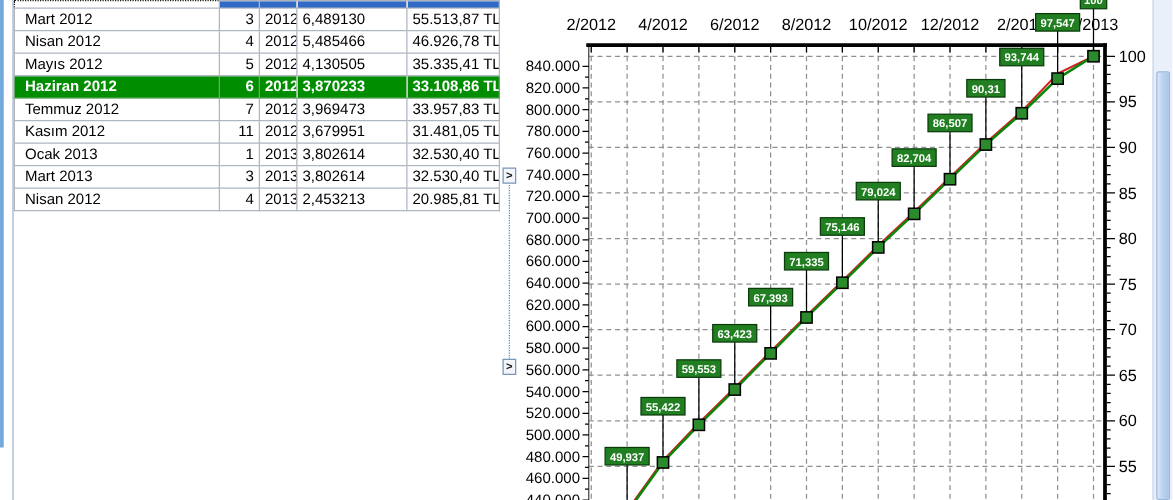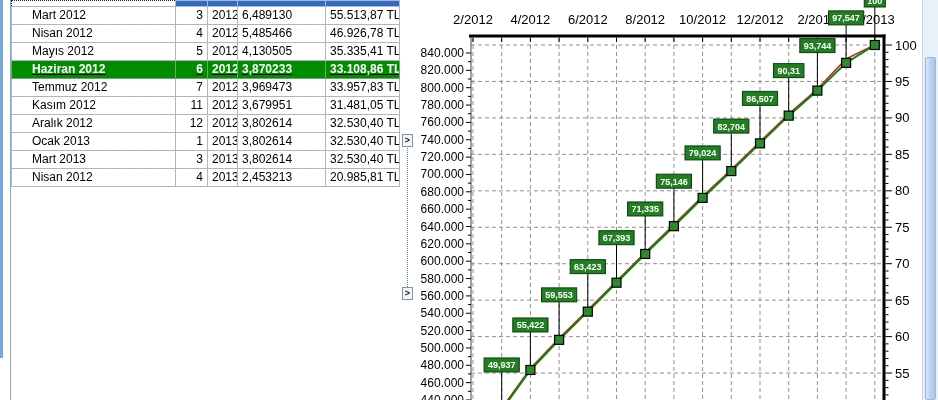--- a/index.html
+++ b/index.html
@@ -11,21 +11,21 @@
   #panel-left-line{position:absolute;left:10px;top:0;width:1px;height:400px;background:#8FA5BD}
   #panel-right-line{position:absolute;left:399px;top:0;width:1px;height:400px;background:#C9D2DE}
 
   
   #table-wrap{position:absolute;left:11px;top:0;width:389px;height:400px;background:#fff}
   table#data-table{border-collapse:collapse;table-layout:fixed;width:388px;font-size:12px;color:#000}
   #data-table td{
     border:1px solid #AEB6C2;height:17px;line-height:17px;
     white-space:nowrap;overflow:hidden;padding:0 4px;
   }
-  #data-table td.c-month{text-align:left;padding-left:20px}
+  #data-table td.c-month{text-align:left;padding-left:8px}
   #data-table td.c-no{text-align:right}
   #data-table td.c-year{text-align:right}
   #data-table td.c-pct{text-align:left}
   #data-table td.c-amt{text-align:left}
   #data-table tr.selected td{color:#fff;font-weight:bold;border-color:#6da86d}
   #data-table tr.partial td{height:5px;line-height:5px;padding:0}
   #data-table tr.partial td.c-month{border:1px dotted #222;background:#fff}
 
   
   .split-btn{
@@ -86,47 +86,40 @@
           <td class="c-pct">5,485466</td>
           <td class="c-amt">46.926,78 TL</td>
         </tr>
         <tr>
           <td class="c-month">Mayıs 2012</td>
           <td class="c-no">5</td>
           <td class="c-year">2012</td>
           <td class="c-pct">4,130505</td>
           <td class="c-amt">35.335,41 TL</td>
         </tr>
-        <tr class="selected" style="background: rgb(0, 142, 0); text-decoration: underline;">
+        <tr class="selected" style="background: rgb(0, 142, 0);">
           <td class="c-month">Haziran 2012</td>
           <td class="c-no">6</td>
           <td class="c-year">2012</td>
           <td class="c-pct">3,870233</td>
           <td class="c-amt">33.108,86 TL</td>
         </tr>
         <tr>
           <td class="c-month">Temmuz 2012</td>
           <td class="c-no">7</td>
           <td class="c-year">2012</td>
           <td class="c-pct">3,969473</td>
           <td class="c-amt">33.957,83 TL</td>
         </tr>
         <tr>
           <td class="c-month">Kasım 2012</td>
           <td class="c-no">11</td>
           <td class="c-year">2012</td>
           <td class="c-pct">3,679951</td>
           <td class="c-amt">31.481,05 TL</td>
-        </tr>
-        <tr>
-          <td class="c-month">Aralık 2012</td>
-          <td class="c-no">12</td>
-          <td class="c-year">2012</td>
-          <td class="c-pct">3,802614</td>
-          <td class="c-amt">32.530,40 TL</td>
         </tr>
         <tr>
           <td class="c-month">Ocak 2013</td>
           <td class="c-no">1</td>
           <td class="c-year">2013</td>
           <td class="c-pct">3,802614</td>
           <td class="c-amt">32.530,40 TL</td>
         </tr>
         <tr>
           <td class="c-month">Mart 2013</td>

